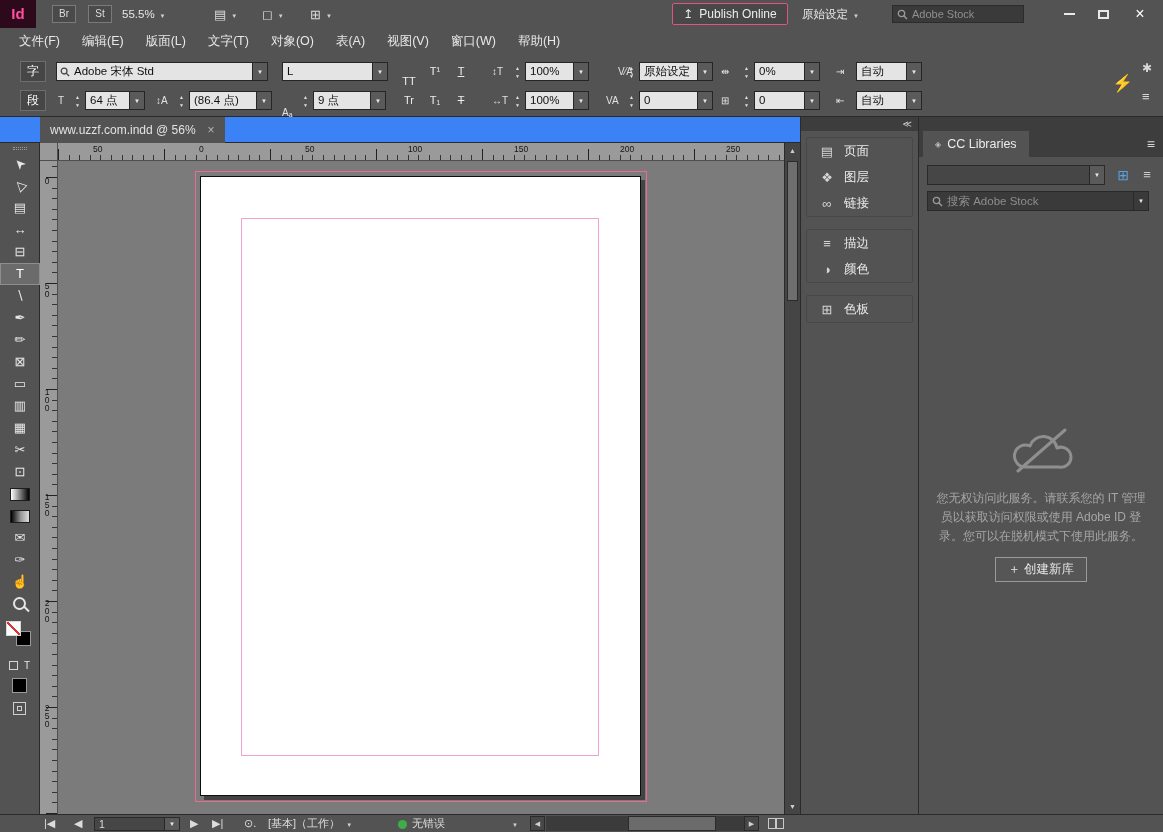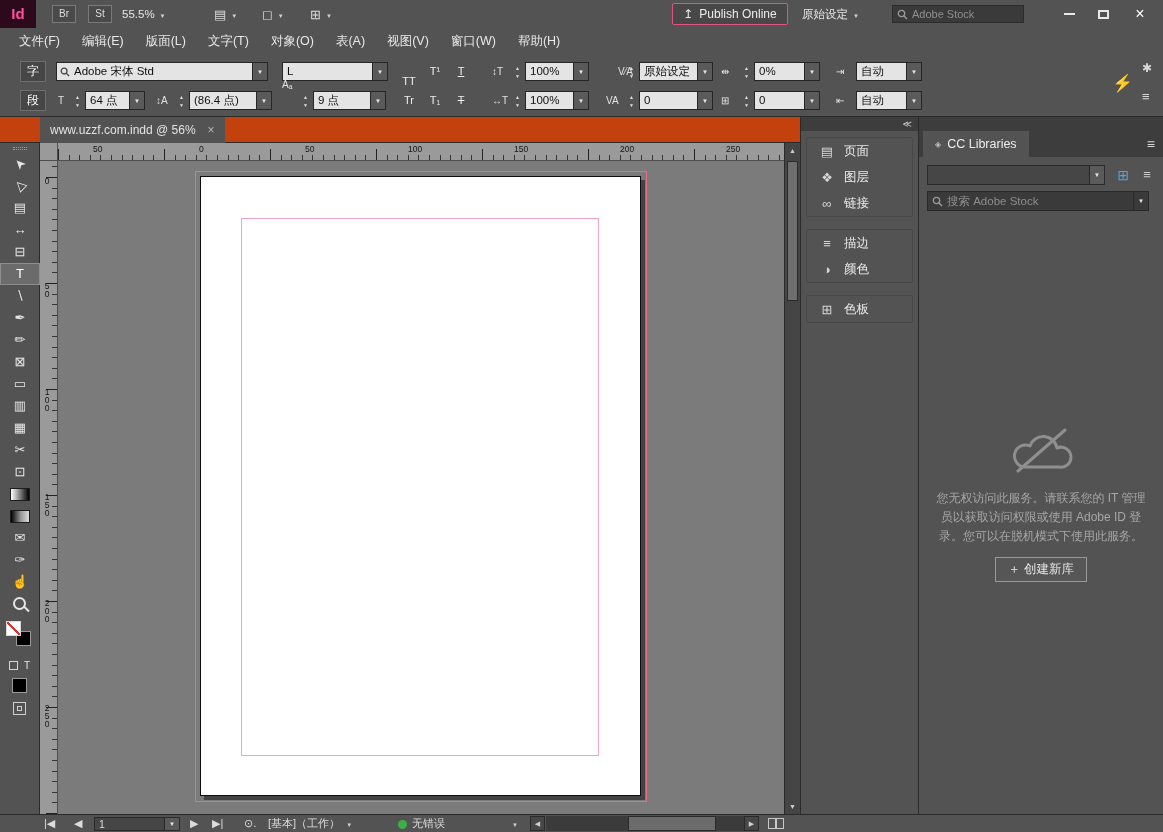--- a/index.html
+++ b/index.html
@@ -57,21 +57,21 @@
   .stepper::after  { content:"▼"; font-size:5px; color:#e0e0e0; line-height:6px; margin-top:2px; }
   .cicon { position:absolute; height:19px; line-height:19px; font-size:10px; color:#e2e2e2; }
   .tbtn { position:absolute; width:22px; height:19px; line-height:19px; text-align:center;
           font-size:11px; color:#ececec; }
   .u { text-decoration:underline; } .s { text-decoration:line-through; }
   .cp-flash { position:absolute; left:1112px; top:18px; font-size:17px; color:#e8e8e8; }
   .cp-gear { position:absolute; left:1142px; top:6px; font-size:12px; color:#d8d8d8; }
   .cp-menu { position:absolute; left:1142px; top:34px; font-size:13px; color:#d8d8d8; }
 
   
-  .tabbar { position:absolute; left:0; top:117px; width:1163px; height:26px; background:#c2410c;
+  .tabbar { position:absolute; left:0; top:117px; width:1163px; height:26px; background:#3b82f6;
             border-bottom:1px solid #2a2a2a; }
   .doctab { position:absolute; left:40px; top:0; height:26px; background:#535353; display:flex;
             align-items:center; gap:12px; padding:0 10px; font-size:12px; color:#e2e2e2; }
   .doctab .close { color:#b5b5b5; font-size:12px; }
 
   
   .toolbar { position:absolute; left:0; top:143px; width:40px; height:671px; background:#535353;
              border-right:1px solid #2a2a2a; }
   .grip { width:14px; height:3px; margin:4px auto 3px; border-top:1px dotted #9a9a9a;
           border-bottom:1px dotted #9a9a9a; }
@@ -300,21 +300,21 @@
     <div class="combo" style="left:85px; top:36px; width:60px">
       <span class="cval">64 点</span>
       <span class="cdd"></span>
     </div>
     <div class="cicon" style="left:156px; top:36px">↕A</div>
     <div class="stepper" style="left:176px; top:36px"></div>
     <div class="combo" style="left:189px; top:36px; width:83px">
       <span class="cval">(86.4 点)</span>
       <span class="cdd"></span>
     </div>
-    <div class="cicon" style="left:282px; top:20px">Aₐ</div>
+    <div class="cicon" style="left:282px; top:48px">Aₐ</div>
     <div class="stepper" style="left:300px; top:36px"></div>
     <div class="combo" style="left:313px; top:36px; width:73px">
       <span class="cval">9 点</span>
       <span class="cdd"></span>
     </div>
     <div class="tbtn" style="left:398px; top:36px">Tr</div>
     <div class="tbtn" style="left:424px; top:36px">T₁</div>
     <div class="tbtn s" style="left:450px; top:36px">T</div>
     <div class="cicon" style="left:492px; top:36px">↔T</div>
     <div class="stepper" style="left:512px; top:36px"></div>

